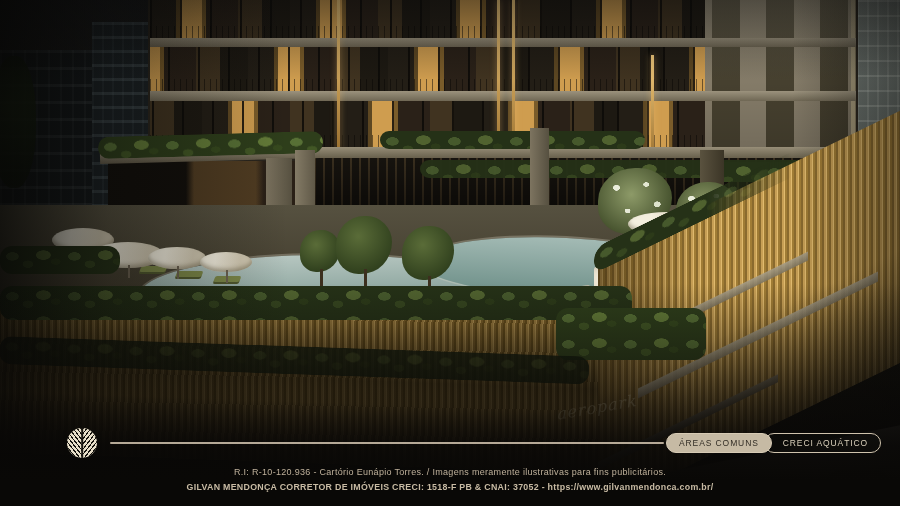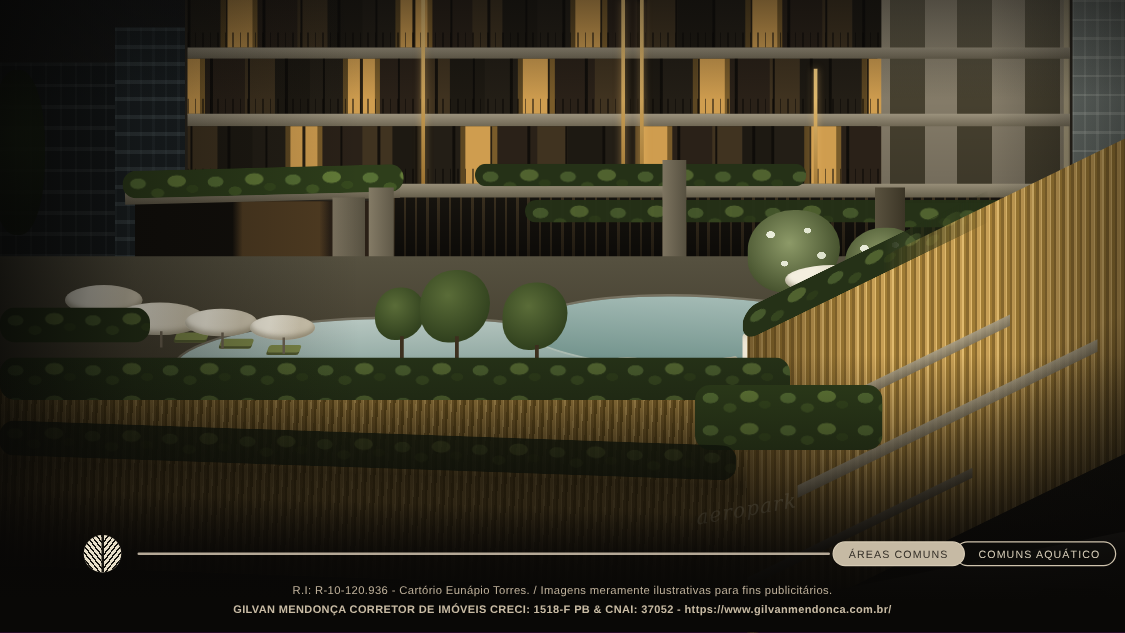--- a/index.html
+++ b/index.html
@@ -1,16 +1,16 @@
 <!DOCTYPE html>
 <html><head>
 <meta charset="utf-8">
 <style>
   html,body{margin:0;padding:0;background:#000;}
-  .stage{position:relative;width:900px;height:506px;overflow:hidden;background:#701a75;
+  .stage{position:relative;width:900px;height:506px;overflow:hidden;background:#7f1d1d;
          font-family:"Liberation Sans",sans-serif;}
   .abs{position:absolute;}
 
   
   .backdrop{inset:0;background:linear-gradient(180deg,#191a1b 0%,#16140f 38%,#0e0c09 100%);}
   .tower{background:#15191b;}
   .tower--a{left:0;top:50px;width:98px;height:268px;
     background-image:
       repeating-linear-gradient(180deg,rgba(185,195,195,.10) 0 3px,transparent 3px 17px),
       repeating-linear-gradient(90deg,rgba(185,195,195,.06) 0 2px,transparent 2px 12px);
@@ -254,19 +254,19 @@
   <div class="abs vig vig--left"></div>
   <div class="abs vig vig--bottom"></div>
 
   <div class="abs logo">
     <div class="abs logo-stem"></div>
   </div>
   <div class="abs brand-line"></div>
 
   <div class="abs nav-buttons">
     <div class="pill pill--active">ÁREAS COMUNS</div>
-    <div class="pill pill--ghost">COMUNS AQUÁTICO</div>
+    <div class="pill pill--ghost">CRECI AQUÁTICO</div>
   </div>
 
   <div class="abs legal legal--1">R.I: R-10-120.936 - Cartório Eunápio Torres. / Imagens meramente ilustrativas para fins publicitários.</div>
   <div class="abs legal legal--2">GILVAN MENDONÇA CORRETOR DE IMÓVEIS CRECI: 1518-F PB &amp; CNAI: 37052 - https://www.gilvanmendonca.com.br/</div>
 
 </div>
 
 </body></html>

